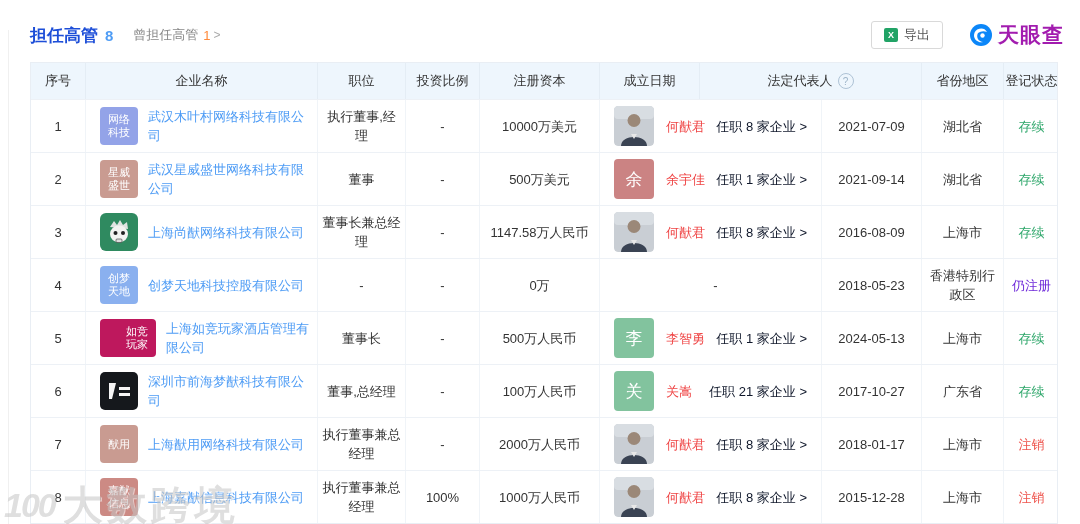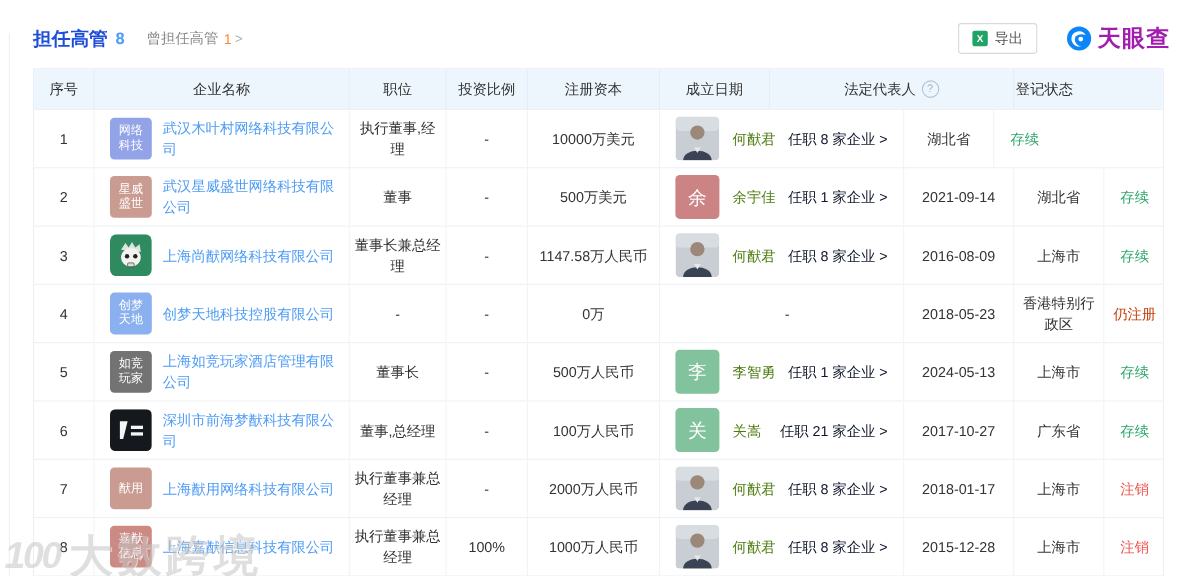--- a/index.html
+++ b/index.html
@@ -44,21 +44,21 @@
   .td.c1{justify-content:flex-start;text-align:left;padding-left:14px;gap:10px;}
   .badge{width:38px;height:38px;border-radius:4px;color:#fff;flex:none;
     display:flex;align-items:center;justify-content:center;}
   .badge span{display:block;width:26px;font-size:11px;line-height:13px;text-align:center;word-break:break-all;}
   .logo-img{width:38px;height:38px;flex:none;}
   .company-link{color:#4e9cf5;text-decoration:none;cursor:pointer;}
   .td.c5{justify-content:flex-start;text-align:left;padding-left:14px;}
   .td.c5.center{justify-content:center;}
   .avatar{width:40px;height:40px;border-radius:4px;flex:none;display:flex;align-items:center;justify-content:center;
     color:#fff;font-size:17px;overflow:hidden;}
-  .rep-name{color:#4d7c0f;margin-left:12px;text-decoration:none;cursor:pointer;white-space:nowrap;}
+  .rep-name{color:#ef4444;margin-left:12px;text-decoration:none;cursor:pointer;white-space:nowrap;}
   .rep-link{color:#0f172a;margin-left:auto;margin-right:10px;text-decoration:none;cursor:pointer;white-space:nowrap;}
   .status{font-size:13px;}
   .help-icon{width:14px;height:14px;border:1px solid #aec3d6;border-radius:50%;color:#9db4c8;font-size:10px;
     display:inline-flex;align-items:center;justify-content:center;margin-left:5px;cursor:pointer;}
   
   .watermark{position:absolute;left:4px;top:478px;display:flex;align-items:center;gap:8px;
     color:#c5c5c5;opacity:0.55;pointer-events:none;}
   .wm-logo{font-size:34px;font-weight:bold;font-style:italic;letter-spacing:-2px;}
   .wm-text{font-size:40px;font-weight:bold;letter-spacing:4px;text-shadow:1px 1px 0 #fff;}
 </style>
@@ -95,20 +95,21 @@
     <div class="th c0">序号</div>
     <div class="th c1">企业名称</div>
     <div class="th c2">职位</div>
     <div class="th c3">投资比例</div>
     <div class="th c4">注册资本</div>
     <div class="th c6">成立日期</div>
     <div class="th c5">
       <span>法定代表人</span>
       <span class="help-icon">?</span>
     </div>
+    <div class="th c7">省份地区</div>
     <div class="th c8">登记状态</div>
   </div>
   <div id="tbody">
       <div class="tr">
         <div class="td c0">
           <span>1</span>
         </div>
         <div class="td c1">
           <div class="badge" style="background: rgb(147, 163, 232);">
             <span>网络科技</span>
@@ -129,20 +130,23 @@
             <svg width="40" height="40" viewBox="0 0 40 40">
               <rect width="40" height="40" rx="4" fill="#c9ced4"></rect>
               <rect width="40" height="13" rx="4" fill="#d8dde2"></rect>
               <circle cx="20" cy="14.5" r="6.5" fill="#9b8878"></circle>
               <path d="M7 40 C7 28 33 28 33 40 Z" fill="#3a4353"></path>
               <path d="M17 28 L20 33 L23 28 Z" fill="#e8e8e8"></path>
             </svg>
           </div>
           <a class="rep-name">何猷君</a>
           <a class="rep-link">任职 8 家企业 &gt;</a>
+        </div>
+        <div class="td c6">
+          <span>2021-07-09</span>
         </div>
         <div class="td c7">
           <span>湖北省</span>
         </div>
         <div class="td c8">
           <span class="status" style="color: rgb(47, 167, 107);">存续</span>
         </div>
       </div>
       <div class="tr">
         <div class="td c0">
@@ -249,29 +253,29 @@
         <div class="td c5 center">
           <span>-</span>
         </div>
         <div class="td c6">
           <span>2018-05-23</span>
         </div>
         <div class="td c7">
           <span>香港特别行政区</span>
         </div>
         <div class="td c8">
-          <span class="status" style="color: #c2410c;">仍注册</span>
+          <span class="status" style="color: #6d28d9;">仍注册</span>
         </div>
       </div>
       <div class="tr">
         <div class="td c0">
           <span>5</span>
         </div>
         <div class="td c1">
-          <div class="badge" style="background: #737373;">
+          <div class="badge" style="background: #be185d; padding-left: 18px;">
             <span>如竞玩家</span>
           </div>
           <a class="company-link">上海如竞玩家酒店管理有限公司</a>
         </div>
         <div class="td c2">
           <span>董事长</span>
         </div>
         <div class="td c3">
           <span>-</span>
         </div>

